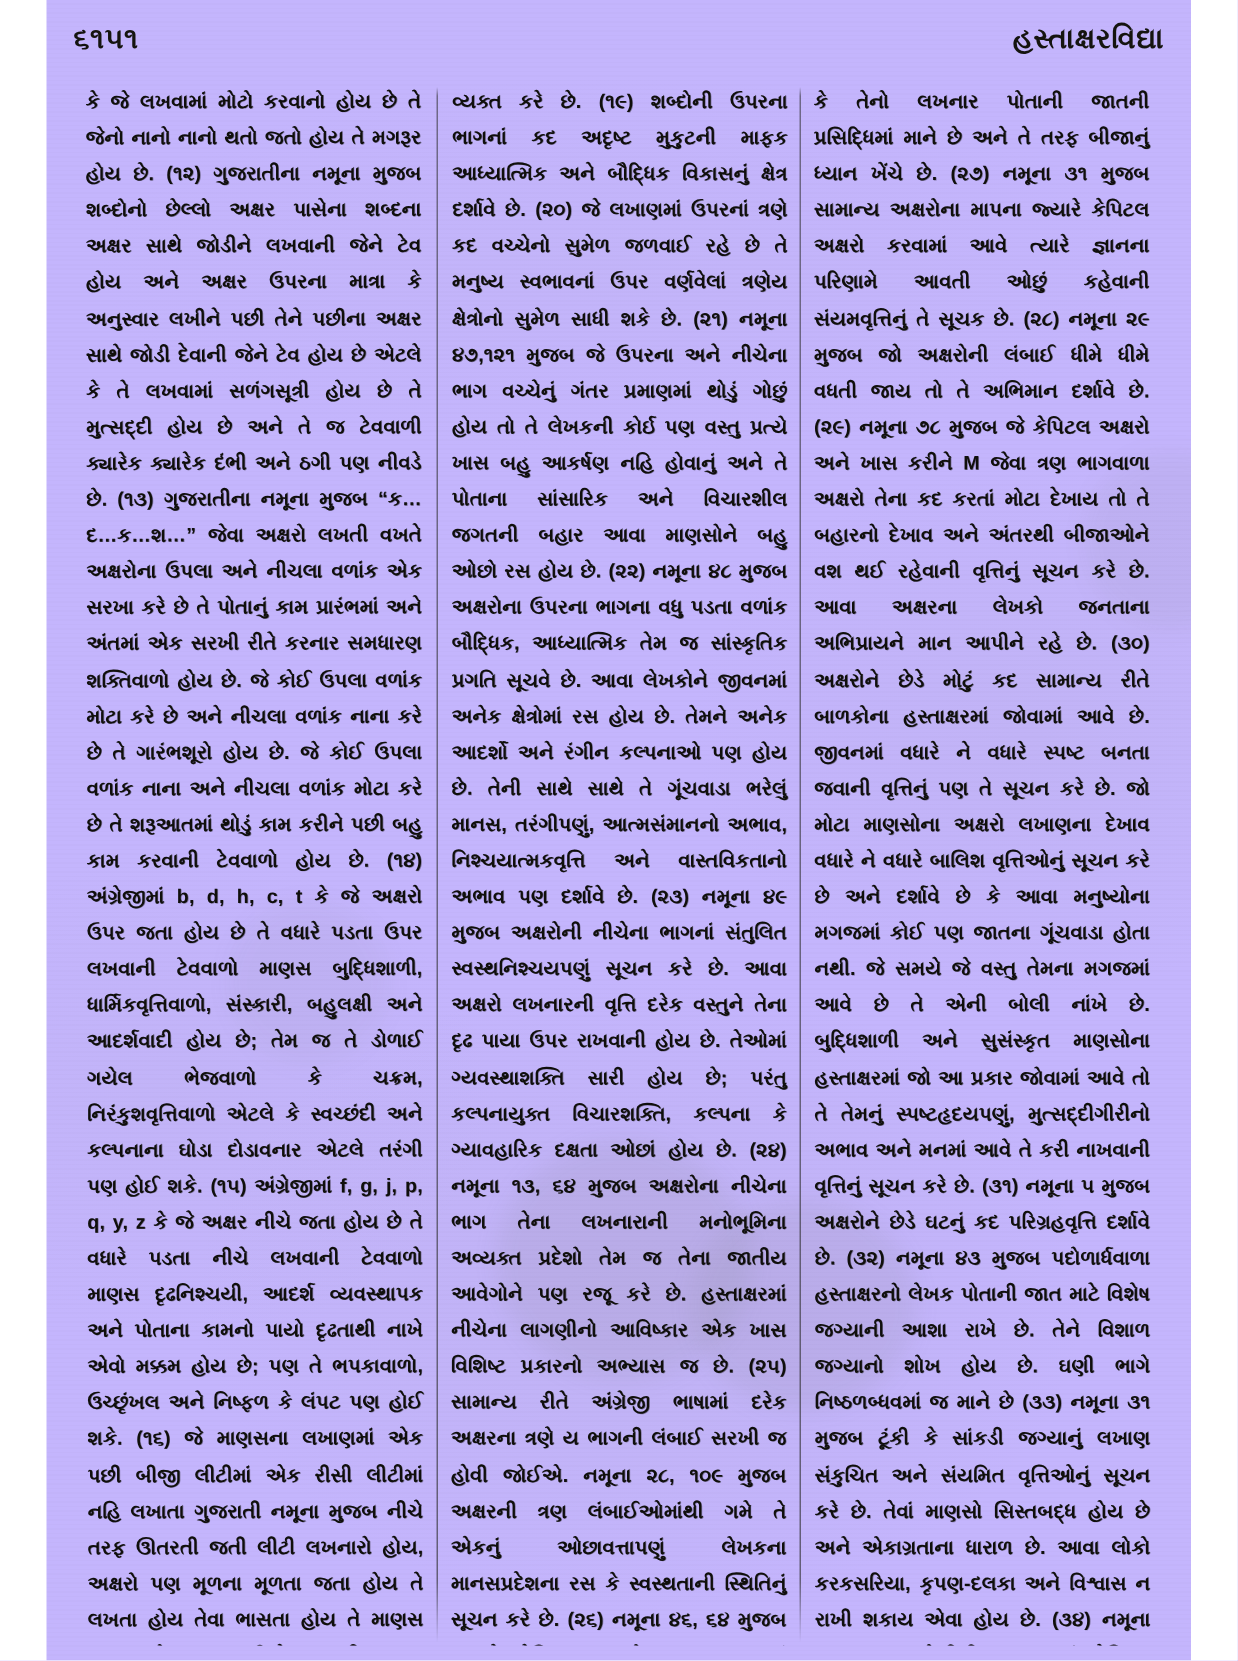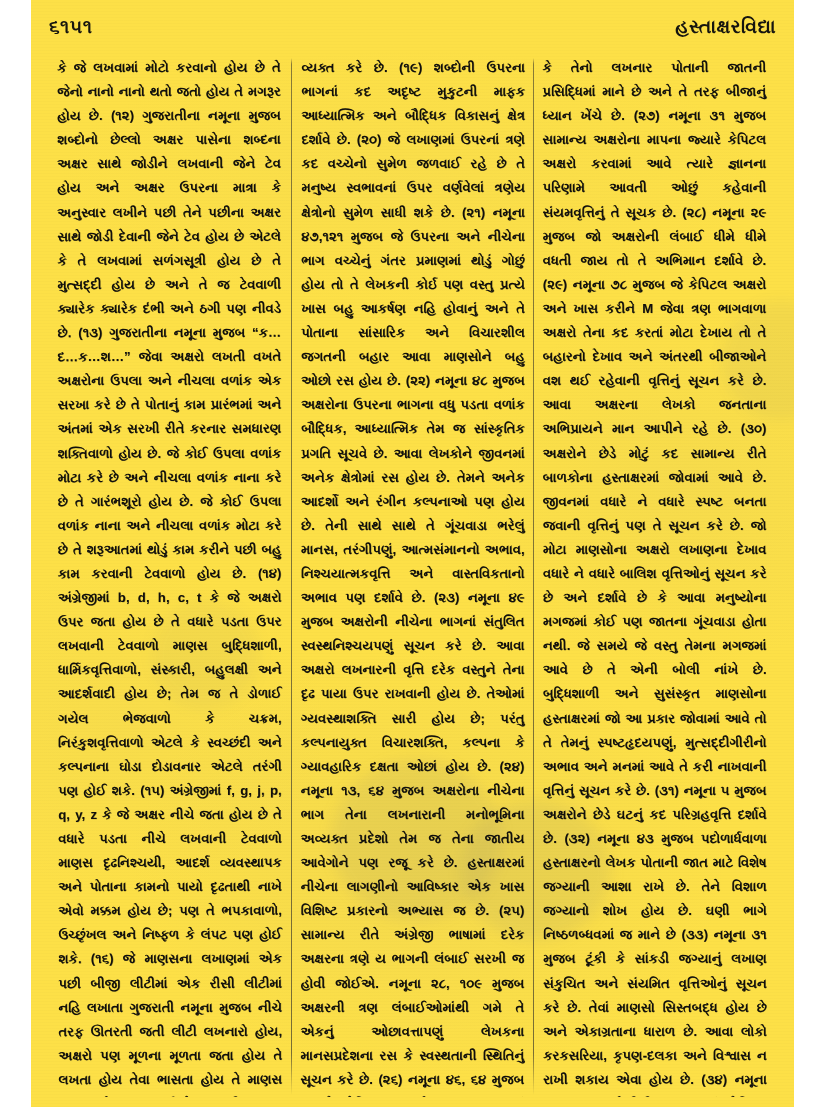--- a/index.html
+++ b/index.html
@@ -10,21 +10,21 @@
   }
   body {
     font-family: "Liberation Serif", "DejaVu Serif", serif;
   }
 
   .page {
     position: relative;
     width: 763px;
     height: 1107px;
     margin: 0 auto;
-    background: #fde047;
+    background: #c4b5fd;
     overflow: hidden;
     box-sizing: border-box;
   }
 
   
   .page-grain {
     position: absolute;
     inset: 0;
     pointer-events: none;
     background:

